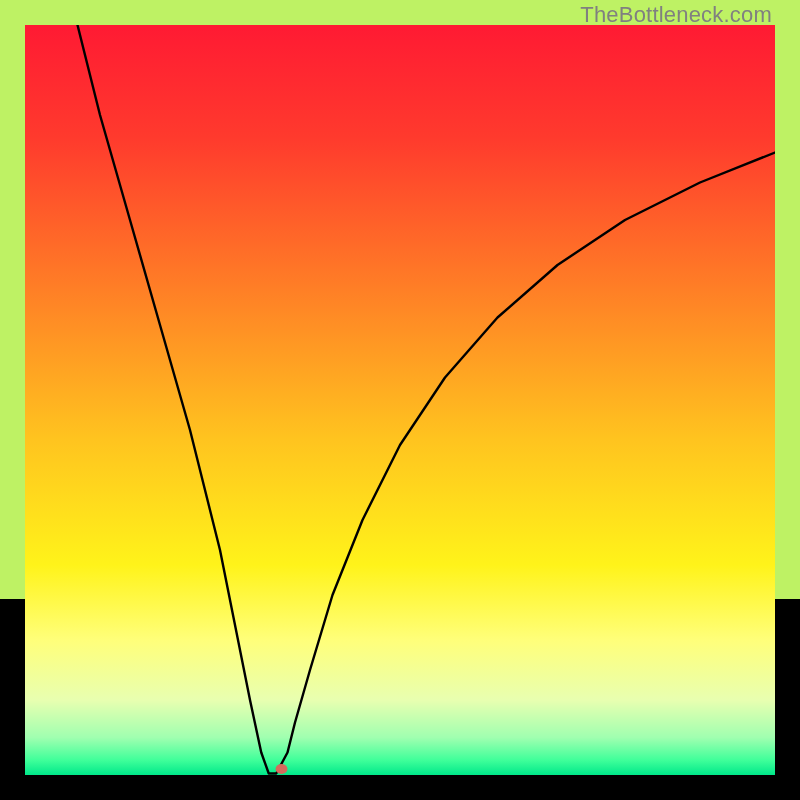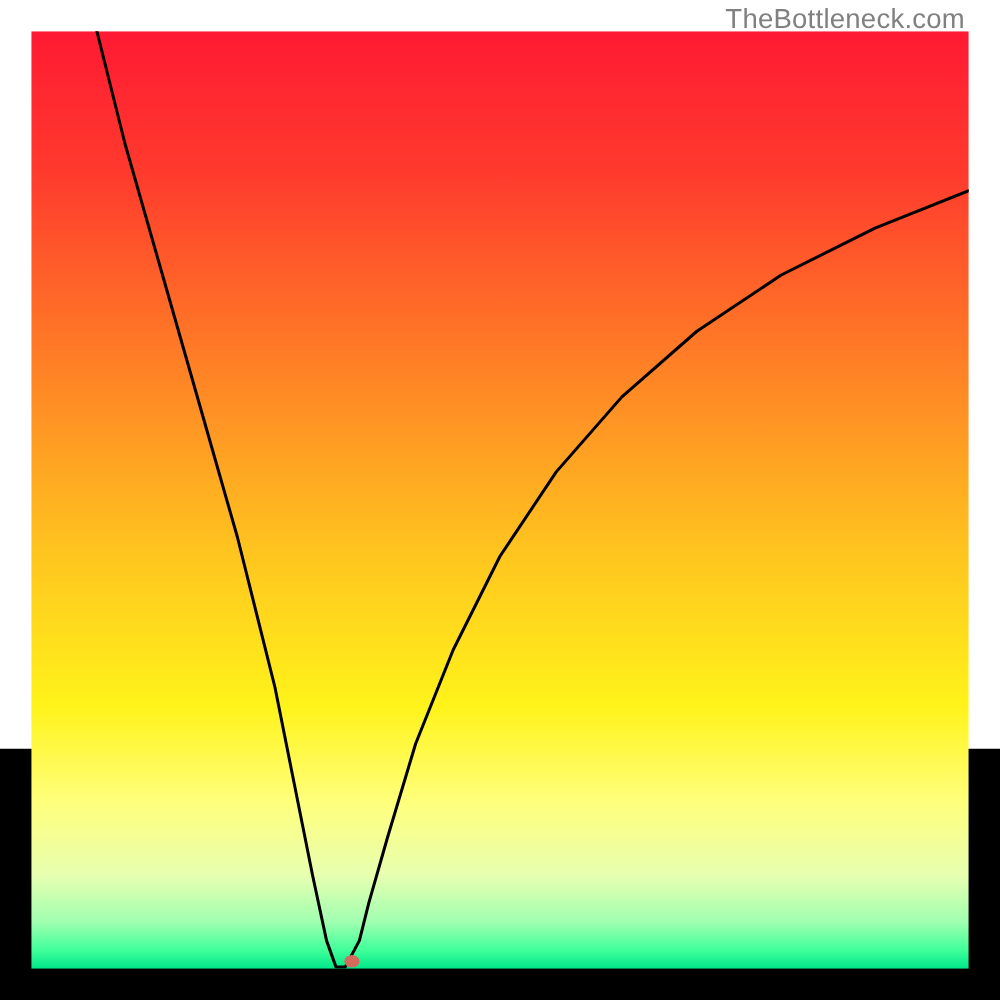--- a/index.html
+++ b/index.html
@@ -10,21 +10,21 @@
     background: #000;
     font-family: Arial, Helvetica, sans-serif;
     overflow: hidden;
   }
   .frame {
     position: absolute;
     left: 0;
     top: 0;
     width: 800px;
     height: 599px;
-    background: #ffffff;
+    background: #bef264;
   }
   .watermark {
     position: absolute;
     top: 2px;
     right: 28px;
     color: #808080;
     font-size: 22px;
     font-weight: 500;
     letter-spacing: 0.2px;
     user-select: none;

